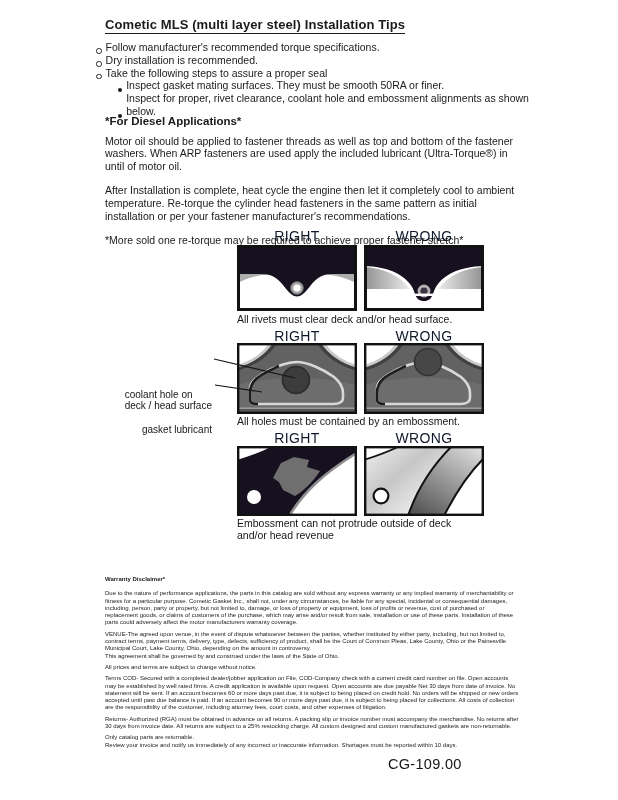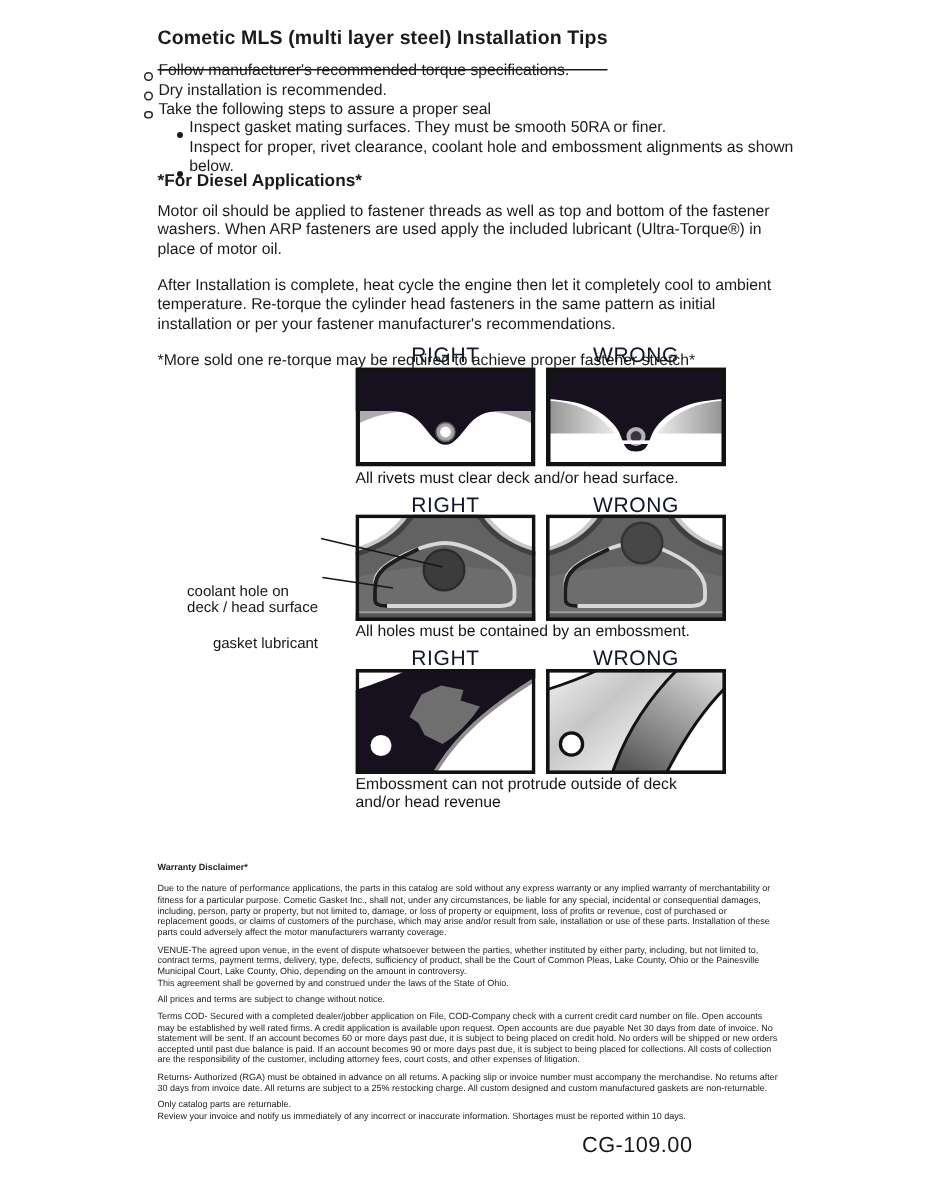--- a/index.html
+++ b/index.html
@@ -4,21 +4,21 @@
 <style>
   html,body{margin:0;padding:0;background:#e8e8e8;}
   .page{
     position:relative;width:618px;height:800px;margin:0 auto;background:#ffffff;
     font-family:"Liberation Sans",sans-serif;color:#1a1a1a;overflow:hidden;
   }
   .abs{position:absolute;}
   
   .title{
     left:105px;top:17px;font-size:13px;font-weight:bold;
-    border-bottom:1.6px solid #1a1a1a;padding-bottom:14px;letter-spacing:.1px;text-align:center;
+    border-bottom:1.6px solid #1a1a1a;padding-bottom:1px;letter-spacing:.1px;text-align:center;
   }
   .bullets{left:96px;top:41px;width:440px;font-size:10.5px;line-height:12.8px;}
   .b-row{display:flex;align-items:flex-end;}
   .odot{flex:0 0 auto;width:3.6px;height:3.6px;border:1.1px solid #2a2a2a;border-radius:50%;margin:3.8px 4px 0 0;}
   .sub{margin-left:22px;}
   .bdot{flex:0 0 auto;width:4.2px;height:4.2px;background:#1a1a1a;border-radius:50%;margin:3.6px 4px 0 0;}
   .diesel{left:105px;top:115px;width:418px;font-size:10.5px;line-height:12.6px;}
   .diesel h2{font-size:11.5px;font-weight:bold;margin:0 0 7px 0;}
   .diesel p{margin:0 0 12px 0;}
   .diesel .note{margin:0;}
@@ -61,21 +61,21 @@
       <span>Inspect gasket mating surfaces.  They must be smooth 50RA or finer.</span>
     </div>
     <div class="b-row sub">
       <span class="bdot"></span>
       <span>Inspect for proper, rivet clearance, coolant hole and embossment alignments as shown below.</span>
     </div>
   </div>
 
   <div class="abs diesel">
     <h2>*For Diesel Applications*</h2>
-    <p>Motor oil should be applied to fastener threads as well as top and bottom of the fastener washers. When ARP fasteners are used apply the included lubricant (Ultra-Torque®) in place of motor oil.</p>
+    <p>Motor oil should be applied to fastener threads as well as top and bottom of the fastener washers. When ARP fasteners are used apply the included lubricant (Ultra-Torque®) in until of motor oil.</p>
     <p>After Installation is complete, heat cycle the engine then let it completely cool to ambient temperature. Re-torque the cylinder head fasteners in the same pattern as initial installation or per your fastener manufacturer's recommendations.</p>
     <p class="note">*More sold one re-torque may be required to achieve proper fastener stretch*</p>
   </div>
 
   <div class="abs diagrams">
 
     <div class="dg-label" style="left:237px;top:2px;">RIGHT</div>
     <div class="dg-label" style="left:364px;top:2px;">WRONG</div>
 
     <svg class="dg-box" style="left:237px;top:19px;" width="120" height="66" viewBox="0 0 120 66">

